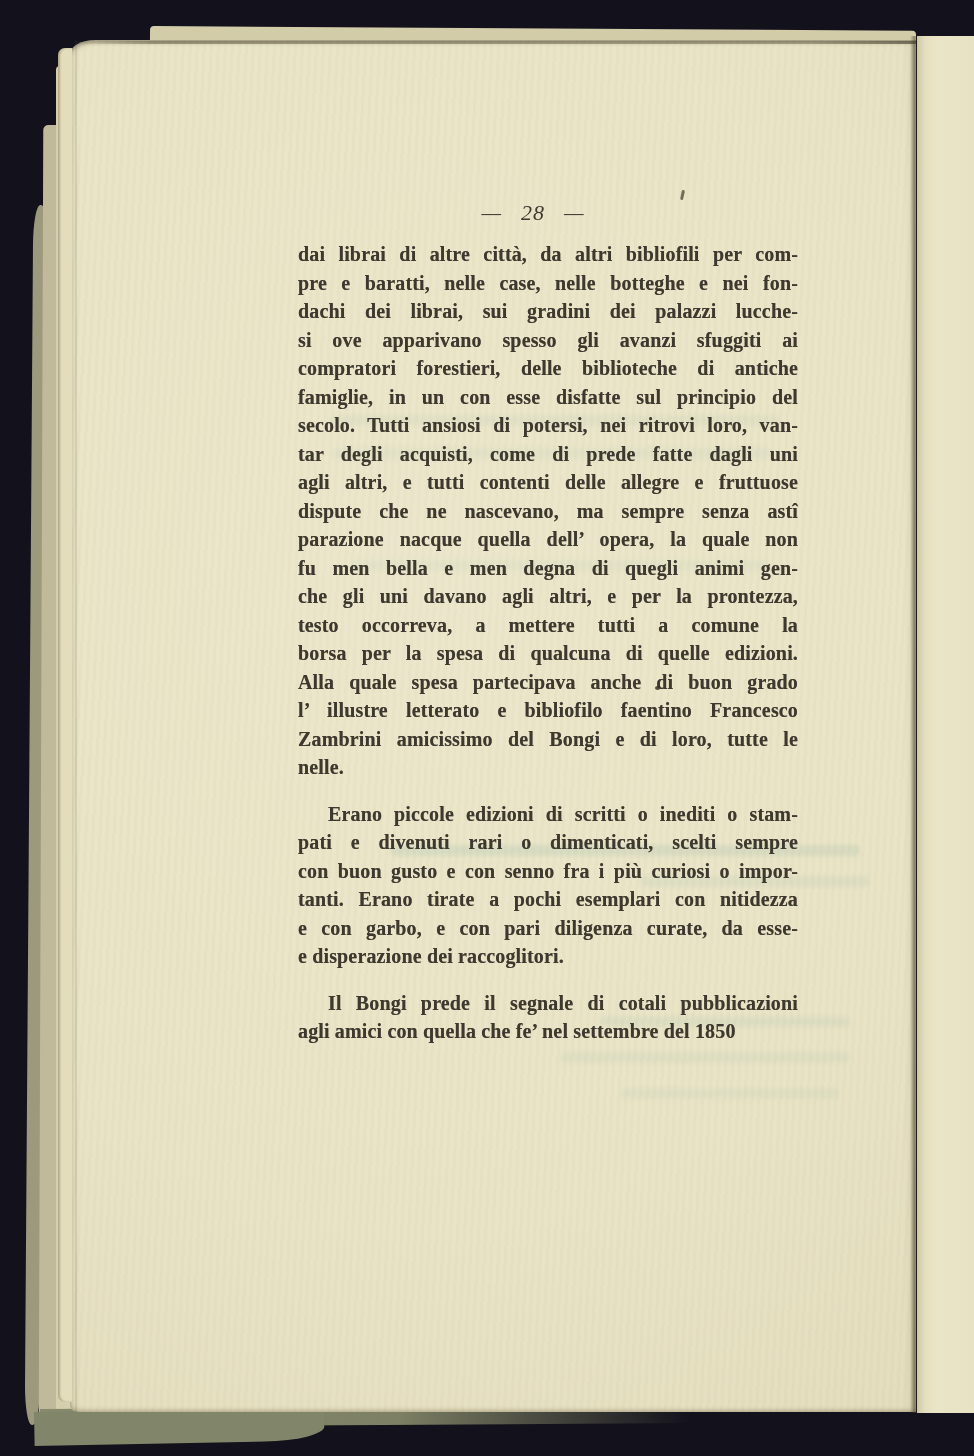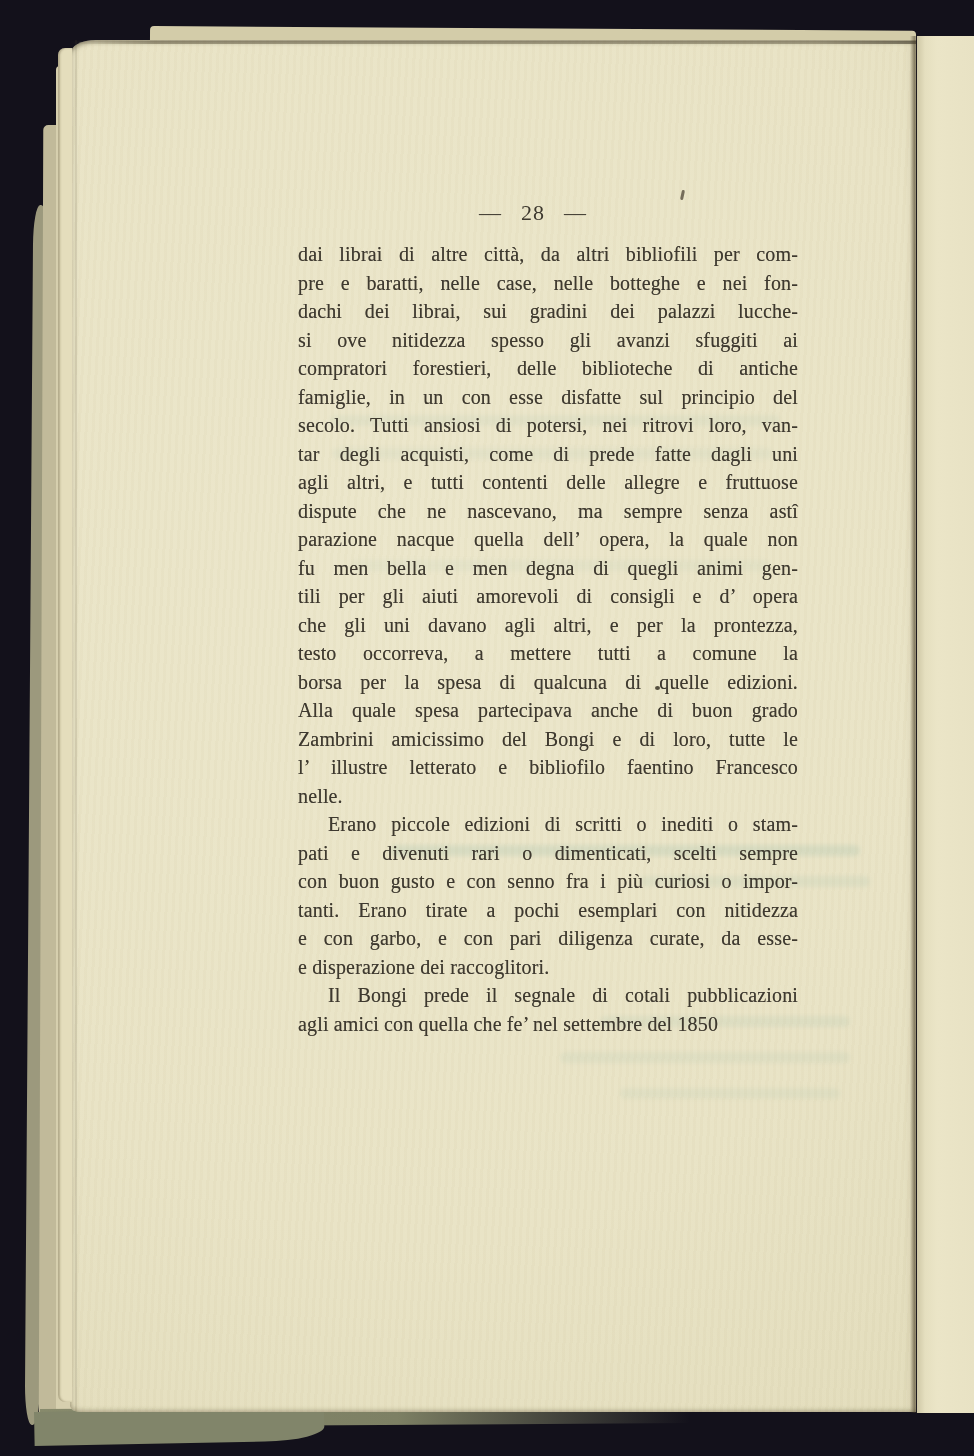--- a/index.html
+++ b/index.html
@@ -48,30 +48,30 @@
   .st2 { left:570px; top:836px; width:230px; opacity:0.13; }
   .st3 { left:260px; top:375px; width:450px; opacity:0.10; }
   .st4 { left:262px; top:408px; width:440px; opacity:0.09; }
   .st5 { left:280px; top:520px; width:420px; opacity:0.08; }
   .st6 { left:530px; top:976px; width:250px; opacity:0.13; }
   .st7 { left:490px; top:1012px; width:290px; opacity:0.11; }
   .st8 { left:550px; top:1048px; width:220px; opacity:0.10; }
   
   .pagenum {
     position:absolute; left:228px; top:160px; width:470px;
-    text-align:center; color:var(--ink, #3e392f); font-size:22px; letter-spacing:1px;
+    text-align:center; color:var(--ink, #3e392f); font-size:22px; letter-spacing:1px;font-style:italic;
   }
   .pagenum .num { margin:0 19px; }
-  .textblock { position:absolute; left:228px; top:200px; width:500px; }
+  .textblock { position:absolute; left:228px; top:200px; width:500px;font-weight:bold; }
   .line {
     font-size:20px; line-height:28.5px; color:var(--ink, #3e392f);
     text-align:justify; text-align-last:justify; letter-spacing:0.15px;
     text-shadow:0 0 0.5px rgba(62,57,47,0.55);
   }
-  .line.indent { text-indent:30px; }
+  .line.indent { text-indent:30px;margin-top:18px; }
   .line.last { text-align-last:left; }
   
   .stray { position:absolute; left:611px; top:150px; width:3px; height:10px;
     background:#574f3e; border-radius:2px; transform:rotate(12deg); opacity:0.8; }
   .speck1 { position:absolute; left:585px; top:646px; width:5px; height:4px;
     background:rgba(58,52,38,0.85); border-radius:50%; }
   
   .gutter { position:absolute; left:910px; top:36px; width:8px; height:1377px;
     background:linear-gradient(to right, rgba(0,0,0,0), rgba(70,60,40,0.5) 55%, rgba(0,0,0,0)); }
   .page-facing { position:absolute; left:917px; top:36px; width:57px; height:1377px;
@@ -104,36 +104,35 @@
     <div class="st st8"></div>
 
     <div class="pagenum">
       <span>—</span><span class="num">28</span><span>—</span>
     </div>
 
     <div class="textblock">
         <div class="line">dai librai di altre città, da altri bibliofili per com-</div>
         <div class="line">pre e baratti, nelle case, nelle botteghe e nei fon-</div>
         <div class="line">dachi dei librai, sui gradini dei palazzi lucche-</div>
-        <div class="line">si ove nitidezza spesso gli avanzi sfuggiti ai</div>
+        <div class="line">si ove apparivano spesso gli avanzi sfuggiti ai</div>
         <div class="line">compratori forestieri, delle biblioteche di antiche</div>
         <div class="line">famiglie, in un con esse disfatte sul principio del</div>
         <div class="line">secolo. Tutti ansiosi di potersi, nei ritrovi loro, van-</div>
         <div class="line">tar degli acquisti, come di prede fatte dagli uni</div>
         <div class="line">agli altri, e tutti contenti delle allegre e fruttuose</div>
         <div class="line">dispute che ne nascevano, ma sempre senza astî</div>
         <div class="line">parazione nacque quella dell’ opera, la quale non</div>
         <div class="line">fu men bella e men degna di quegli animi gen-</div>
-        <div class="line">tili per gli aiuti amorevoli di consigli e d’ opera</div>
         <div class="line">che gli uni davano agli altri, e per la prontezza,</div>
         <div class="line">testo occorreva, a mettere tutti a comune la</div>
         <div class="line">borsa per la spesa di qualcuna di quelle edizioni.</div>
         <div class="line">Alla quale spesa partecipava anche di buon grado</div>
+        <div class="line">l’ illustre letterato e bibliofilo faentino Francesco</div>
         <div class="line">Zambrini amicissimo del Bongi e di loro, tutte le</div>
-        <div class="line">l’ illustre letterato e bibliofilo faentino Francesco</div>
         <div class="line last">nelle.</div>
         <div class="line indent">Erano piccole edizioni di scritti o inediti o stam-</div>
         <div class="line">pati e divenuti rari o dimenticati, scelti sempre</div>
         <div class="line">con buon gusto e con senno fra i più curiosi o impor-</div>
         <div class="line">tanti. Erano tirate a pochi esemplari con nitidezza</div>
         <div class="line">e con garbo, e con pari diligenza curate, da esse-</div>
         <div class="line last">e disperazione dei raccoglitori.</div>
         <div class="line indent">Il Bongi prede il segnale di cotali pubblicazioni</div>
         <div class="line last">agli amici con quella che fe’ nel settembre del 1850</div>
       </div>

